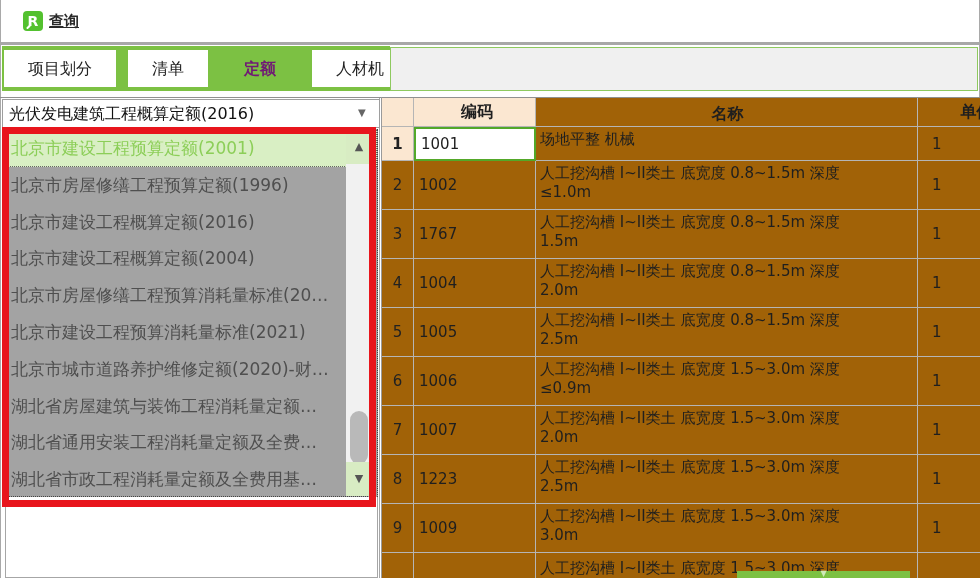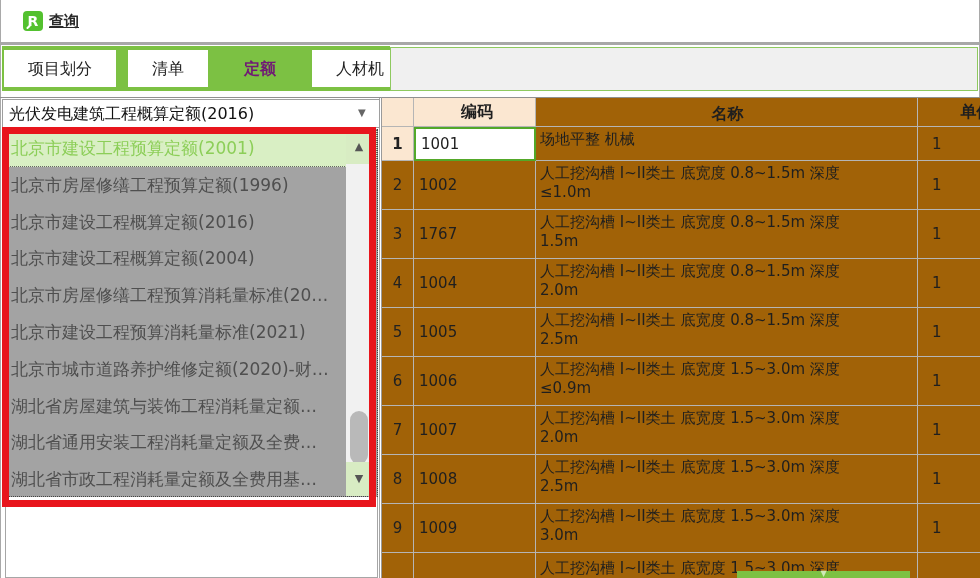--- a/index.html
+++ b/index.html
@@ -206,21 +206,21 @@
       <div class="cell c-code">1007</div>
       <div class="cell c-name">
           <div>人工挖沟槽 I~II类土 底宽度 1.5~3.0m 深度</div>
           <div>2.0m</div>
         </div>
       <div class="cell c-unit">1</div>
     </div>
 
     <div class="grid-row row-std">
       <div class="cell c-num">8</div>
-      <div class="cell c-code">1008</div>
+      <div class="cell c-code">1223</div>
       <div class="cell c-name">
           <div>人工挖沟槽 I~II类土 底宽度 1.5~3.0m 深度</div>
           <div>2.5m</div>
         </div>
       <div class="cell c-unit">1</div>
     </div>
 
     <div class="grid-row row-std">
       <div class="cell c-num">9</div>
       <div class="cell c-code">1009</div>

